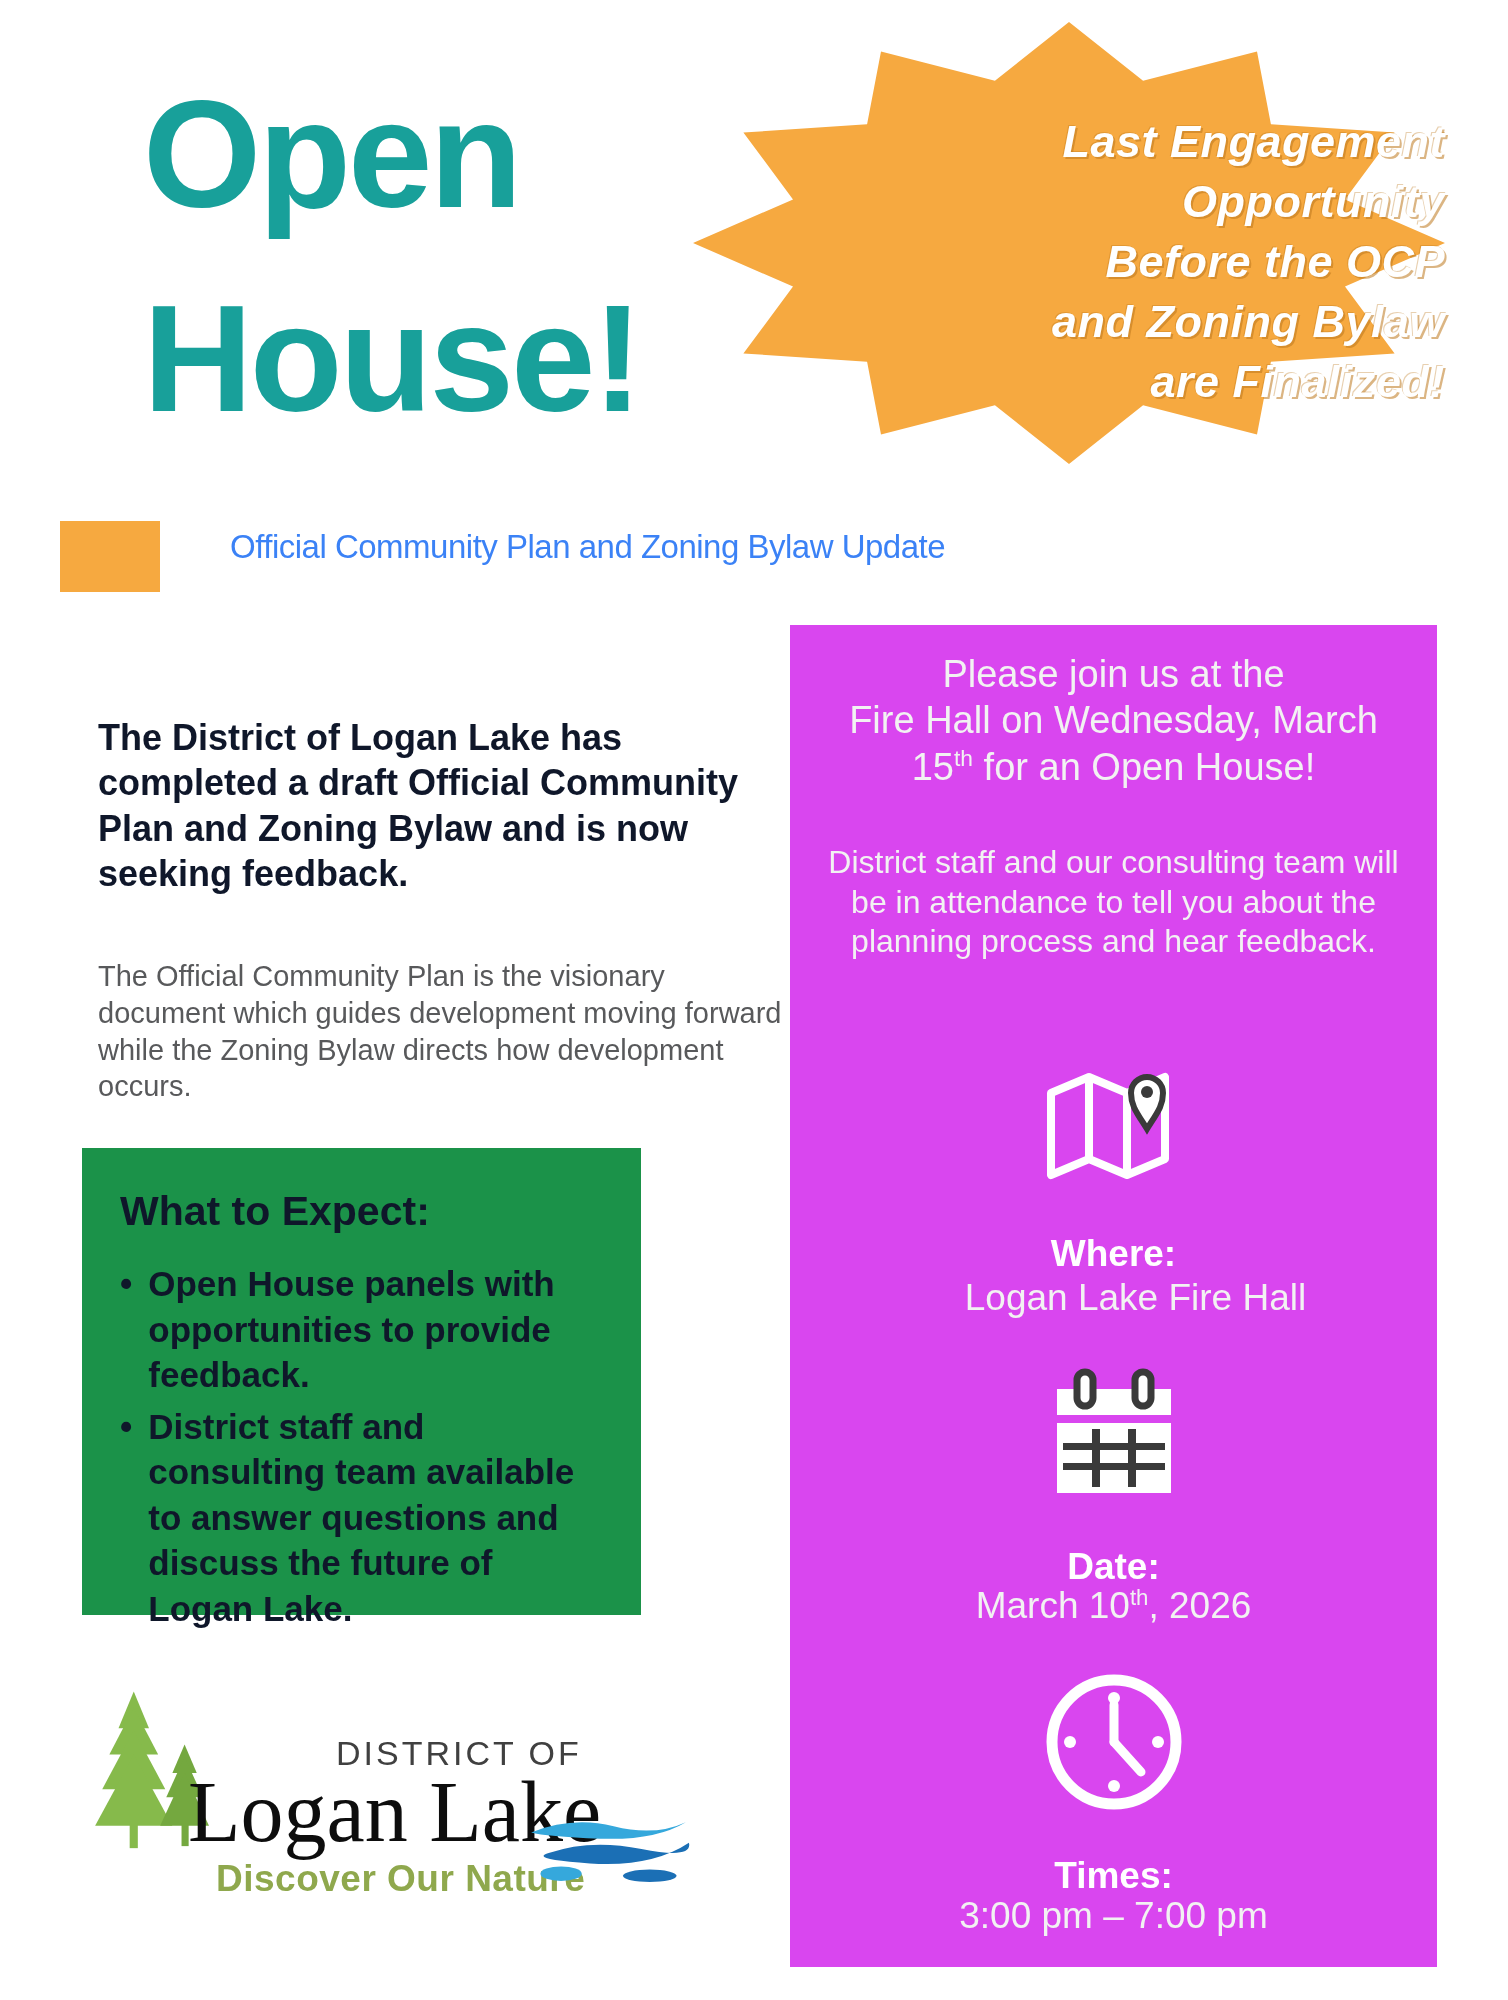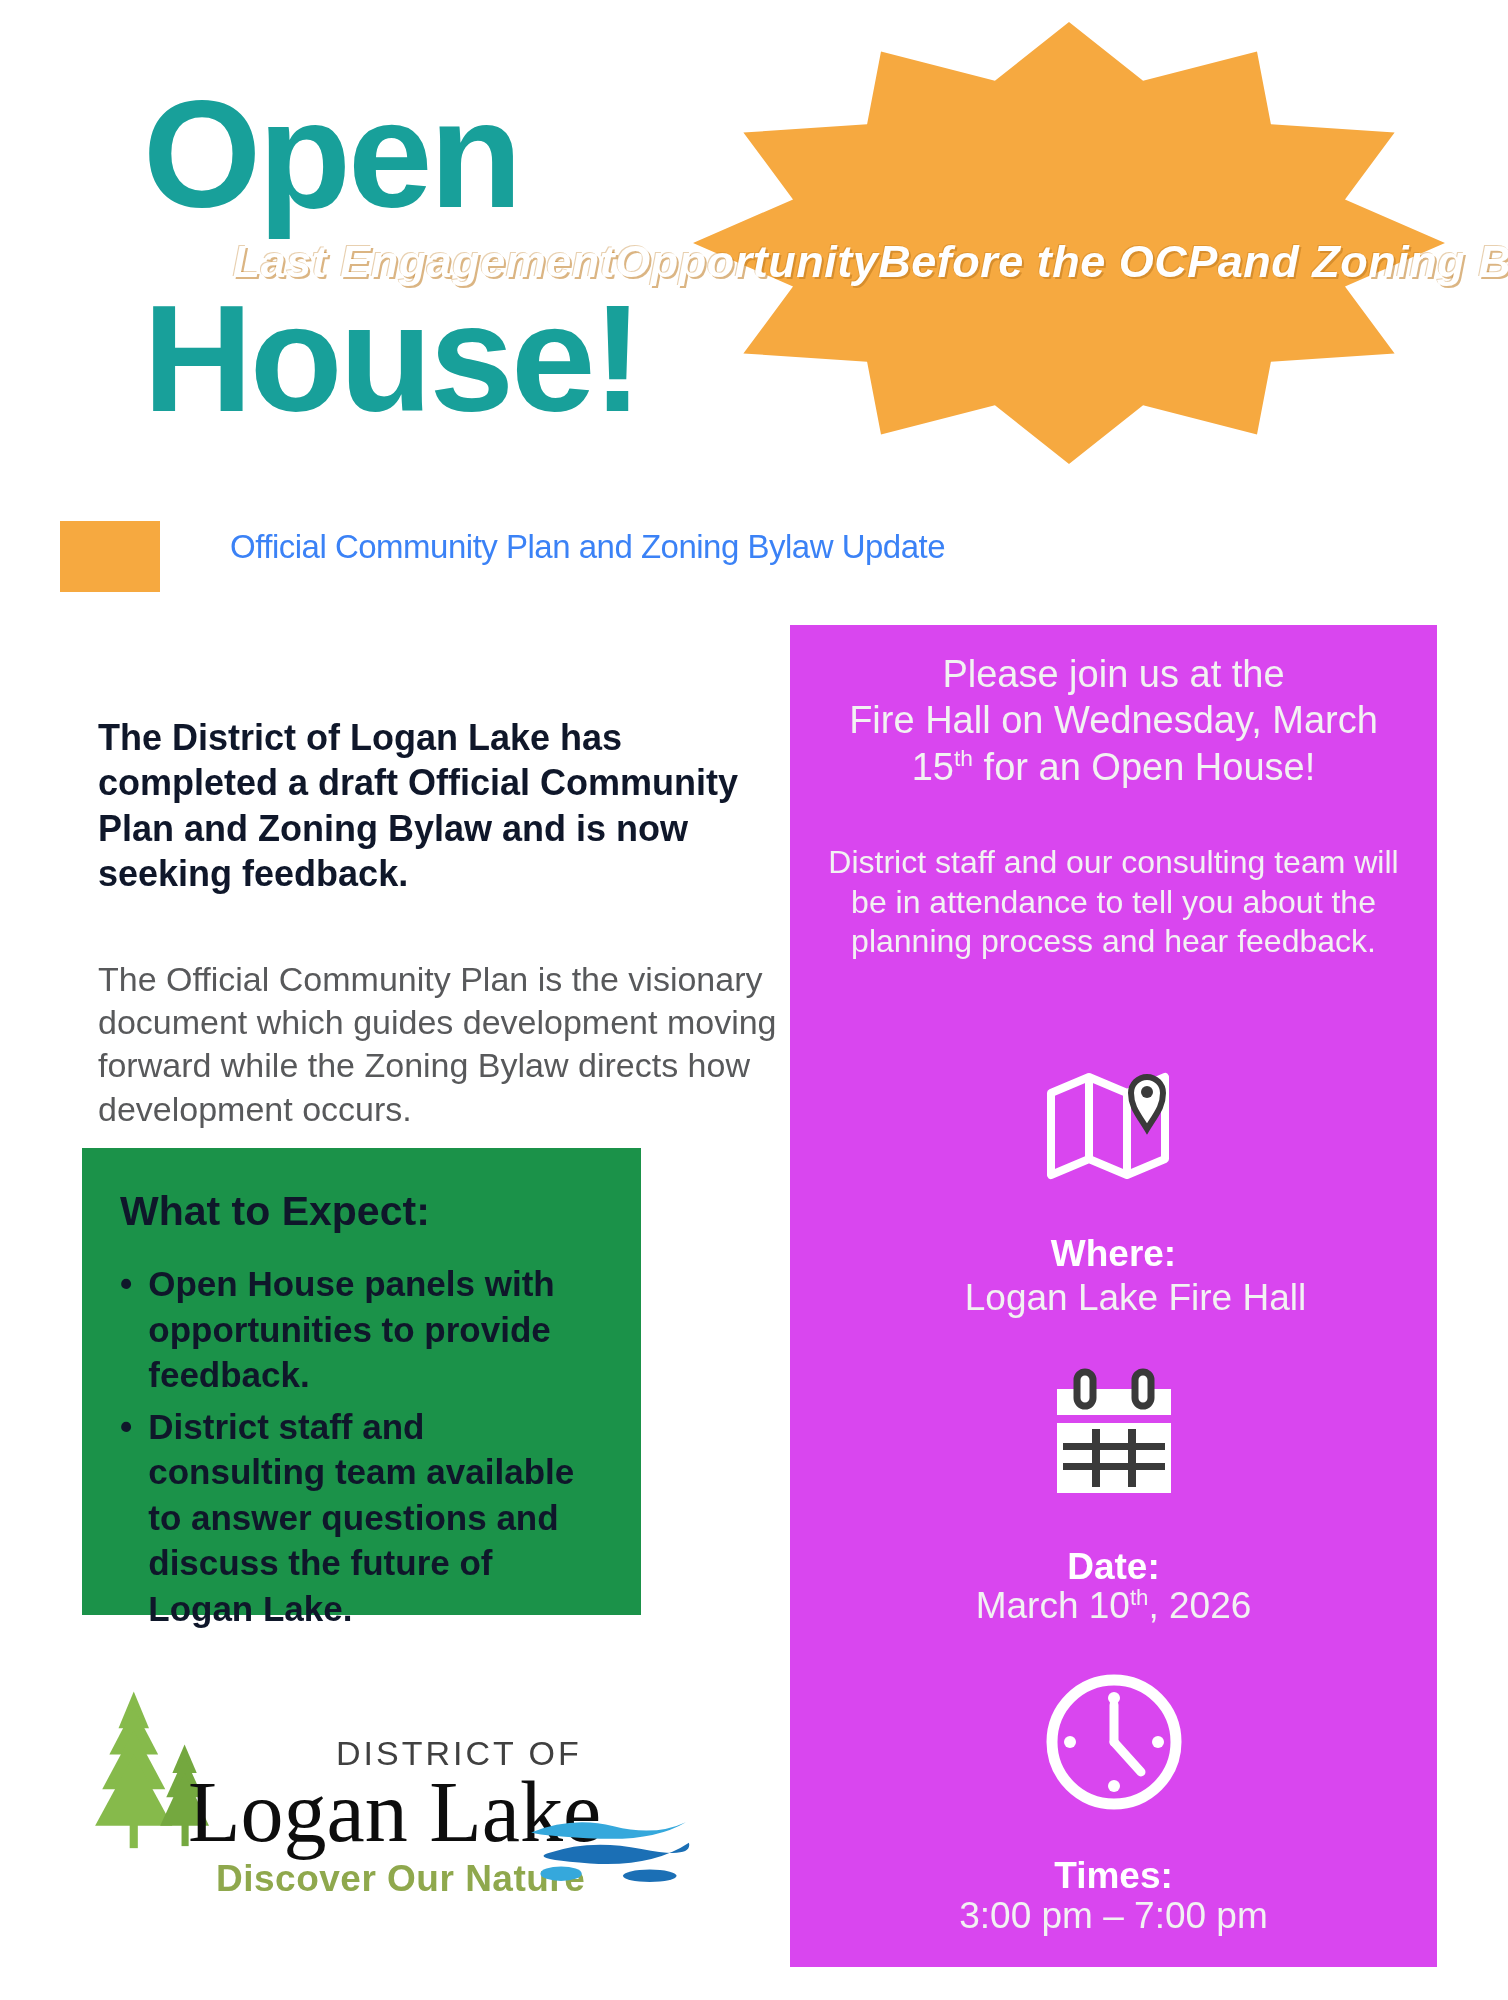--- a/index.html
+++ b/index.html
@@ -15,22 +15,22 @@
     position:absolute; left:143px; color:#18A09A;
     font-size:152px; font-weight:bold; letter-spacing:-3px; line-height:1;
   }
   #title-line1 { top:78px; }
   #title-line2 { top:282px; }
 
   
   .burst-wrap { position:absolute; left:693px; top:22px; width:752px; height:442px; }
   .burst-wrap svg { position:absolute; inset:0; width:100%; height:100%; }
   .burst-text {
-    position:absolute; inset:0; display:flex; flex-direction:row;
-    align-items:center; justify-content:center; padding-top:38px;
+    position:absolute; inset:0; display:flex; flex-direction:column;
+    align-items:flex-end; justify-content:center; padding-top:38px;
   }
   .burst-line {
     color:#ffffff; font-size:45px; font-weight:bold; font-style:italic;
     line-height:60px; letter-spacing:0.5px;
     text-shadow:2px 2px 0 rgba(190,120,30,0.55), -1px -1px 0 rgba(190,120,30,0.35);
     white-space:nowrap;
   }
 
   
   .accent-square { position:absolute; left:60px; top:521px; width:100px; height:71px; background:#F6A940; }
@@ -39,21 +39,21 @@
     font-size:33px; font-weight:500; color:#3b82f6; letter-spacing:-0.5px;
   }
 
   
   .intro-bold {
     position:absolute; left:98px; top:715px; width:648px;
     font-size:36px; font-weight:bold; color:#0f172a; line-height:1.26;
   }
   .intro-body {
     position:absolute; left:98px; top:958px; width:690px;
-    font-size:34px; color:#58595B; line-height:1.27;
+    font-size:29px; color:#58595B; line-height:1.27;
   }
 
   .expect-box {
     position:absolute; left:82px; top:1148px; width:559px; height:467px;
     background:#1B9249; color:#0f172a; padding:40px 34px 0 38px;
   }
   .expect-heading { font-size:41px; font-weight:bold; margin-bottom:26px; }
   .expect-list { list-style:none; }
   .expect-list li { display:flex; gap:16px; font-size:35px; font-weight:bold; line-height:1.3; margin-bottom:6px; }
   .bullet-dot { flex:0 0 auto; font-size:35px; line-height:1.3; }

